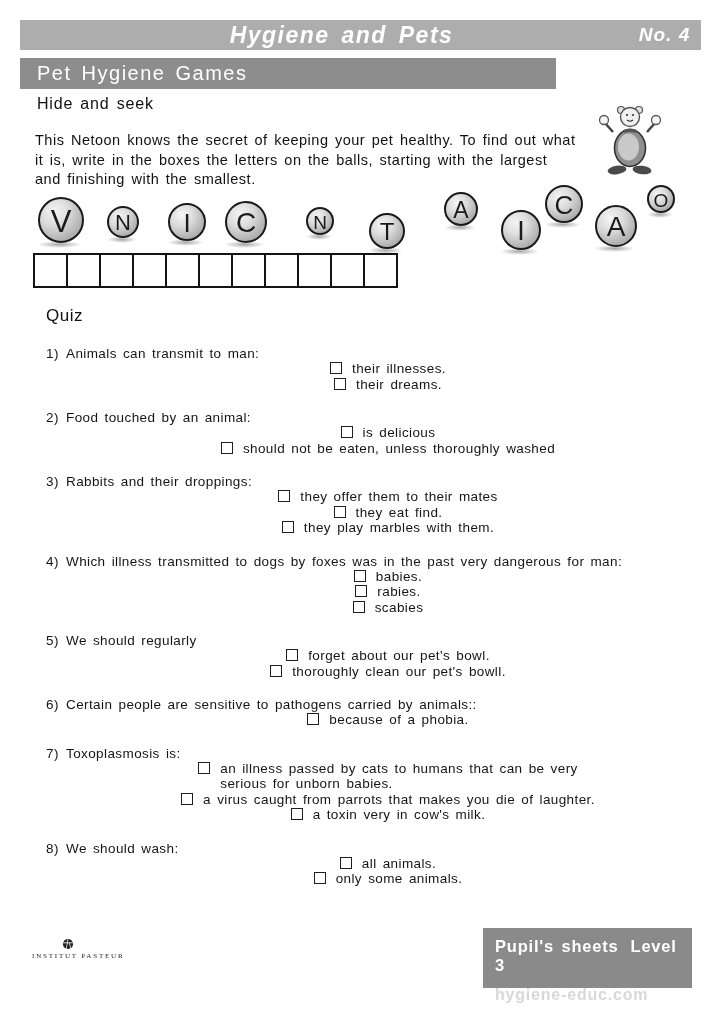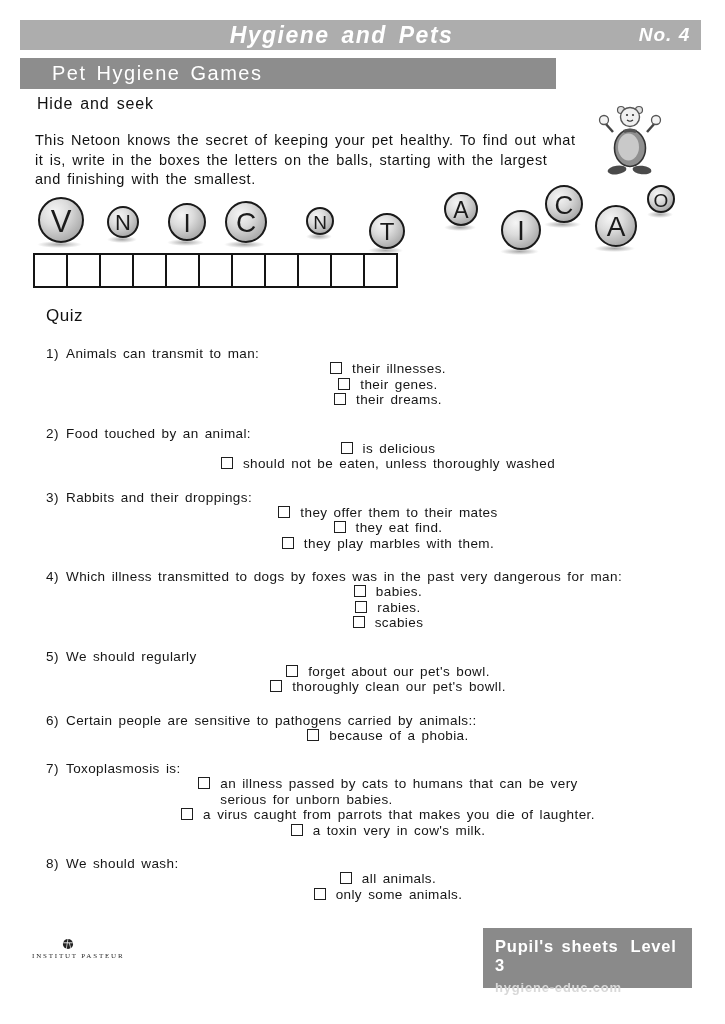--- a/index.html
+++ b/index.html
@@ -9,21 +9,21 @@
 
   
   .banner { position:absolute; left:20px; top:20px; width:635px; height:30px;
             background:var(--banner-gray,#adadad); display:flex; align-items:center; justify-content:center;padding-left:8px; }
   .banner span { font-size:23px; font-weight:bold; font-style:italic; color:#fff; letter-spacing:1.5px; word-spacing:4px; }
   .no-box { position:absolute; left:628px; top:20px; width:73px; height:30px;
             background:var(--banner-gray,#adadad); display:flex; align-items:center; justify-content:center; }
   .no-box span { font-size:19px; font-weight:bold; font-style:italic; color:#fff; letter-spacing:1px; }
   .section-bar { position:absolute; left:20px; top:58px; width:536px; height:31px;
             background:var(--section-gray,#8d8d8d); display:flex; align-items:center; }
-  .section-bar span { color:#fff; font-size:20px; letter-spacing:1.5px; word-spacing:3px; padding-left:32px; }
+  .section-bar span { color:#fff; font-size:20px; letter-spacing:1.5px; word-spacing:3px; padding-left:17px; }
 
   
   .game-title { position:absolute; left:37px; top:95px; font-size:16px; font-weight:normal;
             letter-spacing:0.8px; word-spacing:2px; color:#111; }
   .instructions { position:absolute; left:35px; top:131px; width:565px; font-size:14.5px;
             line-height:19.5px; letter-spacing:0.5px; word-spacing:2px; white-space:pre-line; color:#111; }
   .netoon { position:absolute; left:596px; top:104px; }
 
   
   .balls-row { position:absolute; left:0; top:0; width:725px; height:0; }
@@ -50,21 +50,21 @@
           white-space:pre-line; color:#151515; }
 
   
   .pasteur { position:absolute; left:32px; top:938px; width:72px; text-align:center; }
   .pasteur-logo { display:block; margin:0 auto 2px auto; }
   .pasteur-name { font-family:"Liberation Serif", serif; font-size:7px; letter-spacing:1.8px; color:#2a2a2a; white-space:nowrap; }
   .info-box { position:absolute; left:483px; top:928px; width:209px; height:60px;
           background:var(--footer-box-gray,#8a8a8a); padding:9px 0 12px 12px; }
   .info-line1 { color:#fff; font-weight:bold; font-size:16.5px; letter-spacing:0.8px; word-spacing:2px; }
   .info-line1 .lvl { margin-left:12px; }
-  .info-line2 { color:#d8d8d8; font-weight:bold; font-size:13px; letter-spacing:0.8px; margin-top:5px; }
+  .info-line2 { color:#d8d8d8; font-weight:bold; font-size:16px; letter-spacing:0.8px; margin-top:11px; }
 </style>
 </head>
 <body>
 
 <div class="page">
 
   <div class="banner">
     <span>Hygiene and Pets</span>
   </div>
   <div class="no-box">
@@ -154,24 +154,20 @@
           <div class="q-header">
             <span class="q-num">1)</span>
             <span class="q-text">Animals can transmit to man:</span>
           </div>
           <div class="option-row">
             <span class="checkbox"></span>
             <span class="option-label">their illnesses.</span>
           </div>
           <div class="option-row">
             <span class="checkbox"></span>
-            <span class="option-label">their genes.</span>
-          </div>
-          <div class="option-row">
-            <span class="checkbox"></span>
             <span class="option-label">their dreams.</span>
           </div>
         </div>
         <div class="question">
           <div class="q-header">
             <span class="q-num">2)</span>
             <span class="q-text">Food touched by an animal:</span>
           </div>
           <div class="option-row">
             <span class="checkbox"></span>

